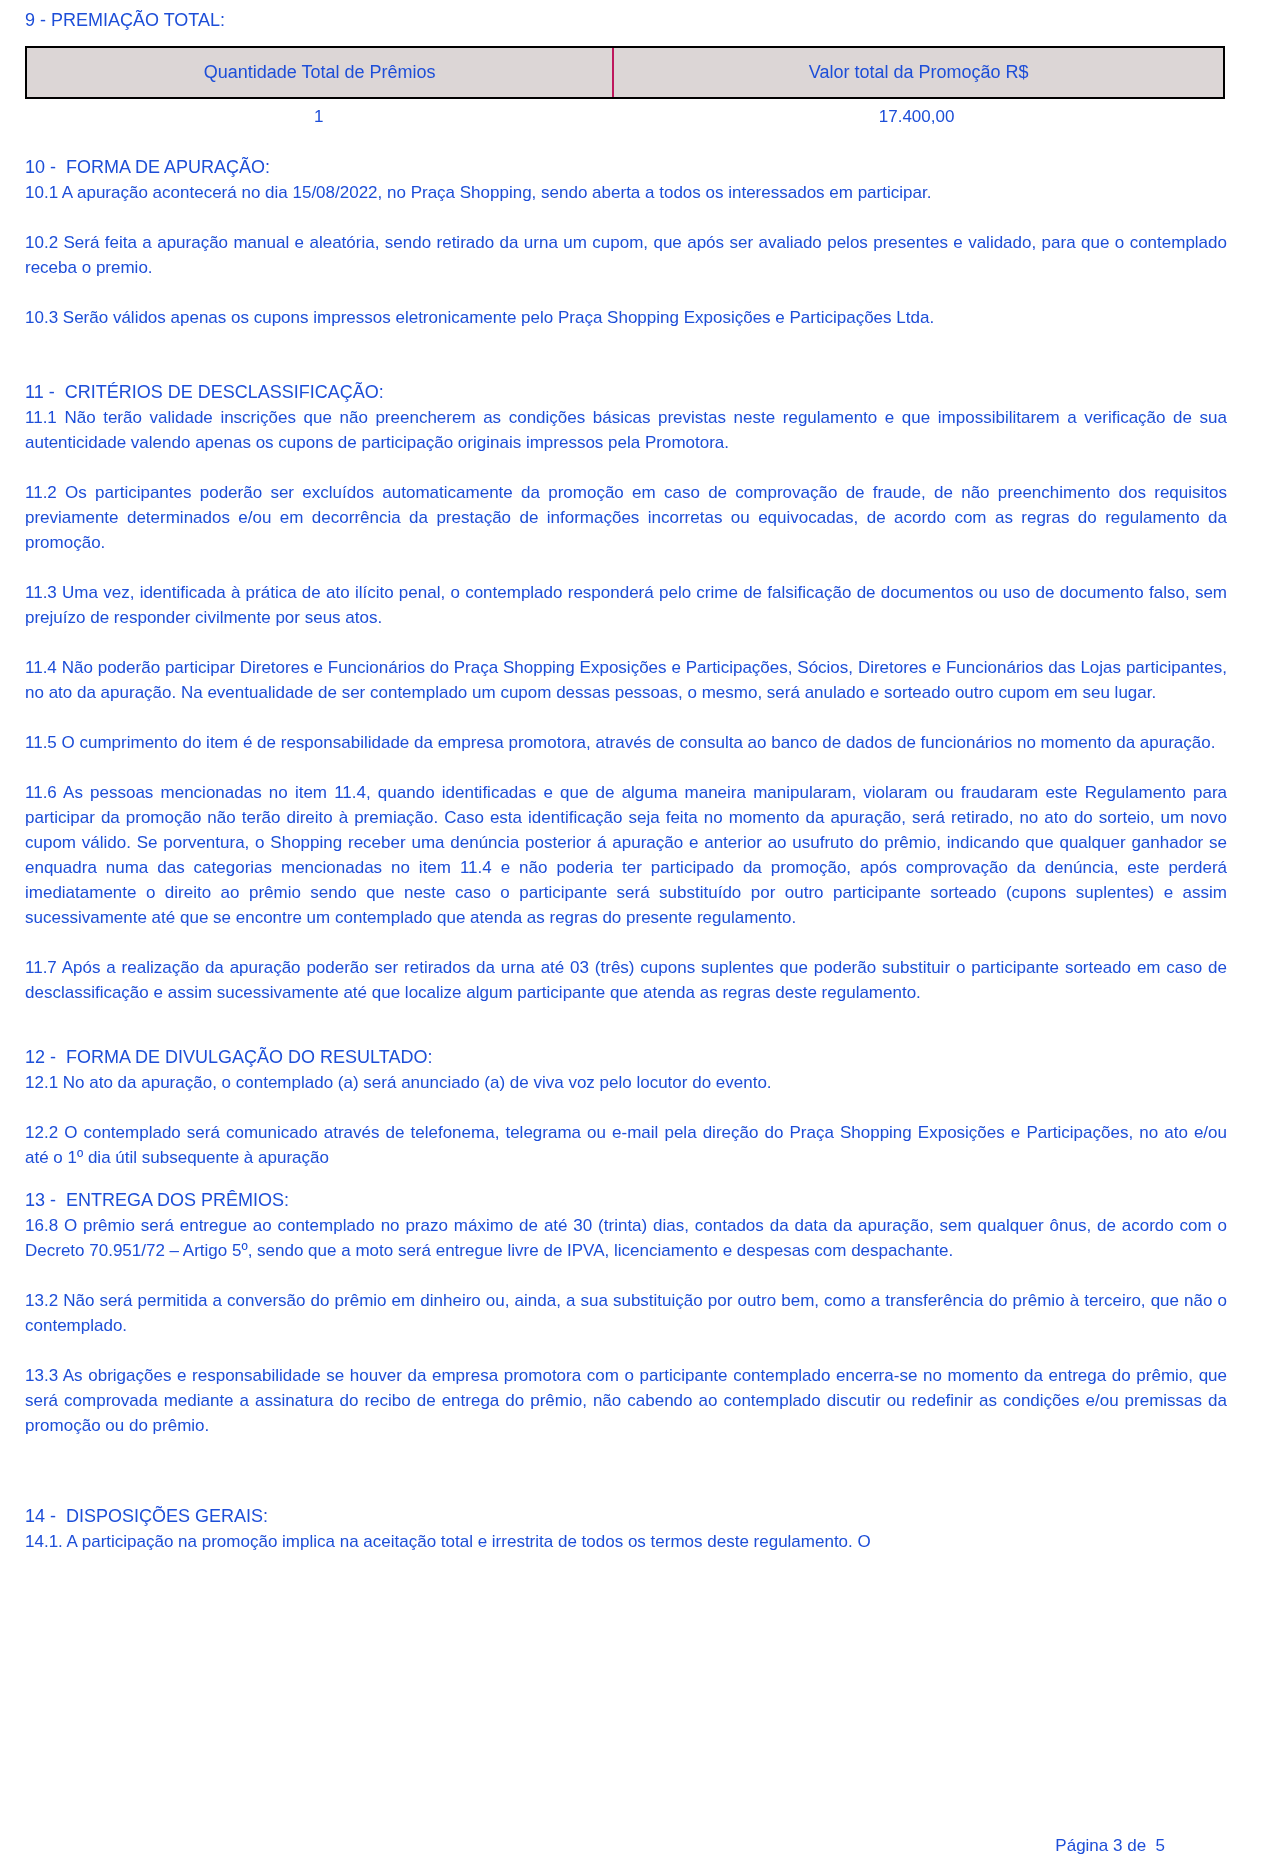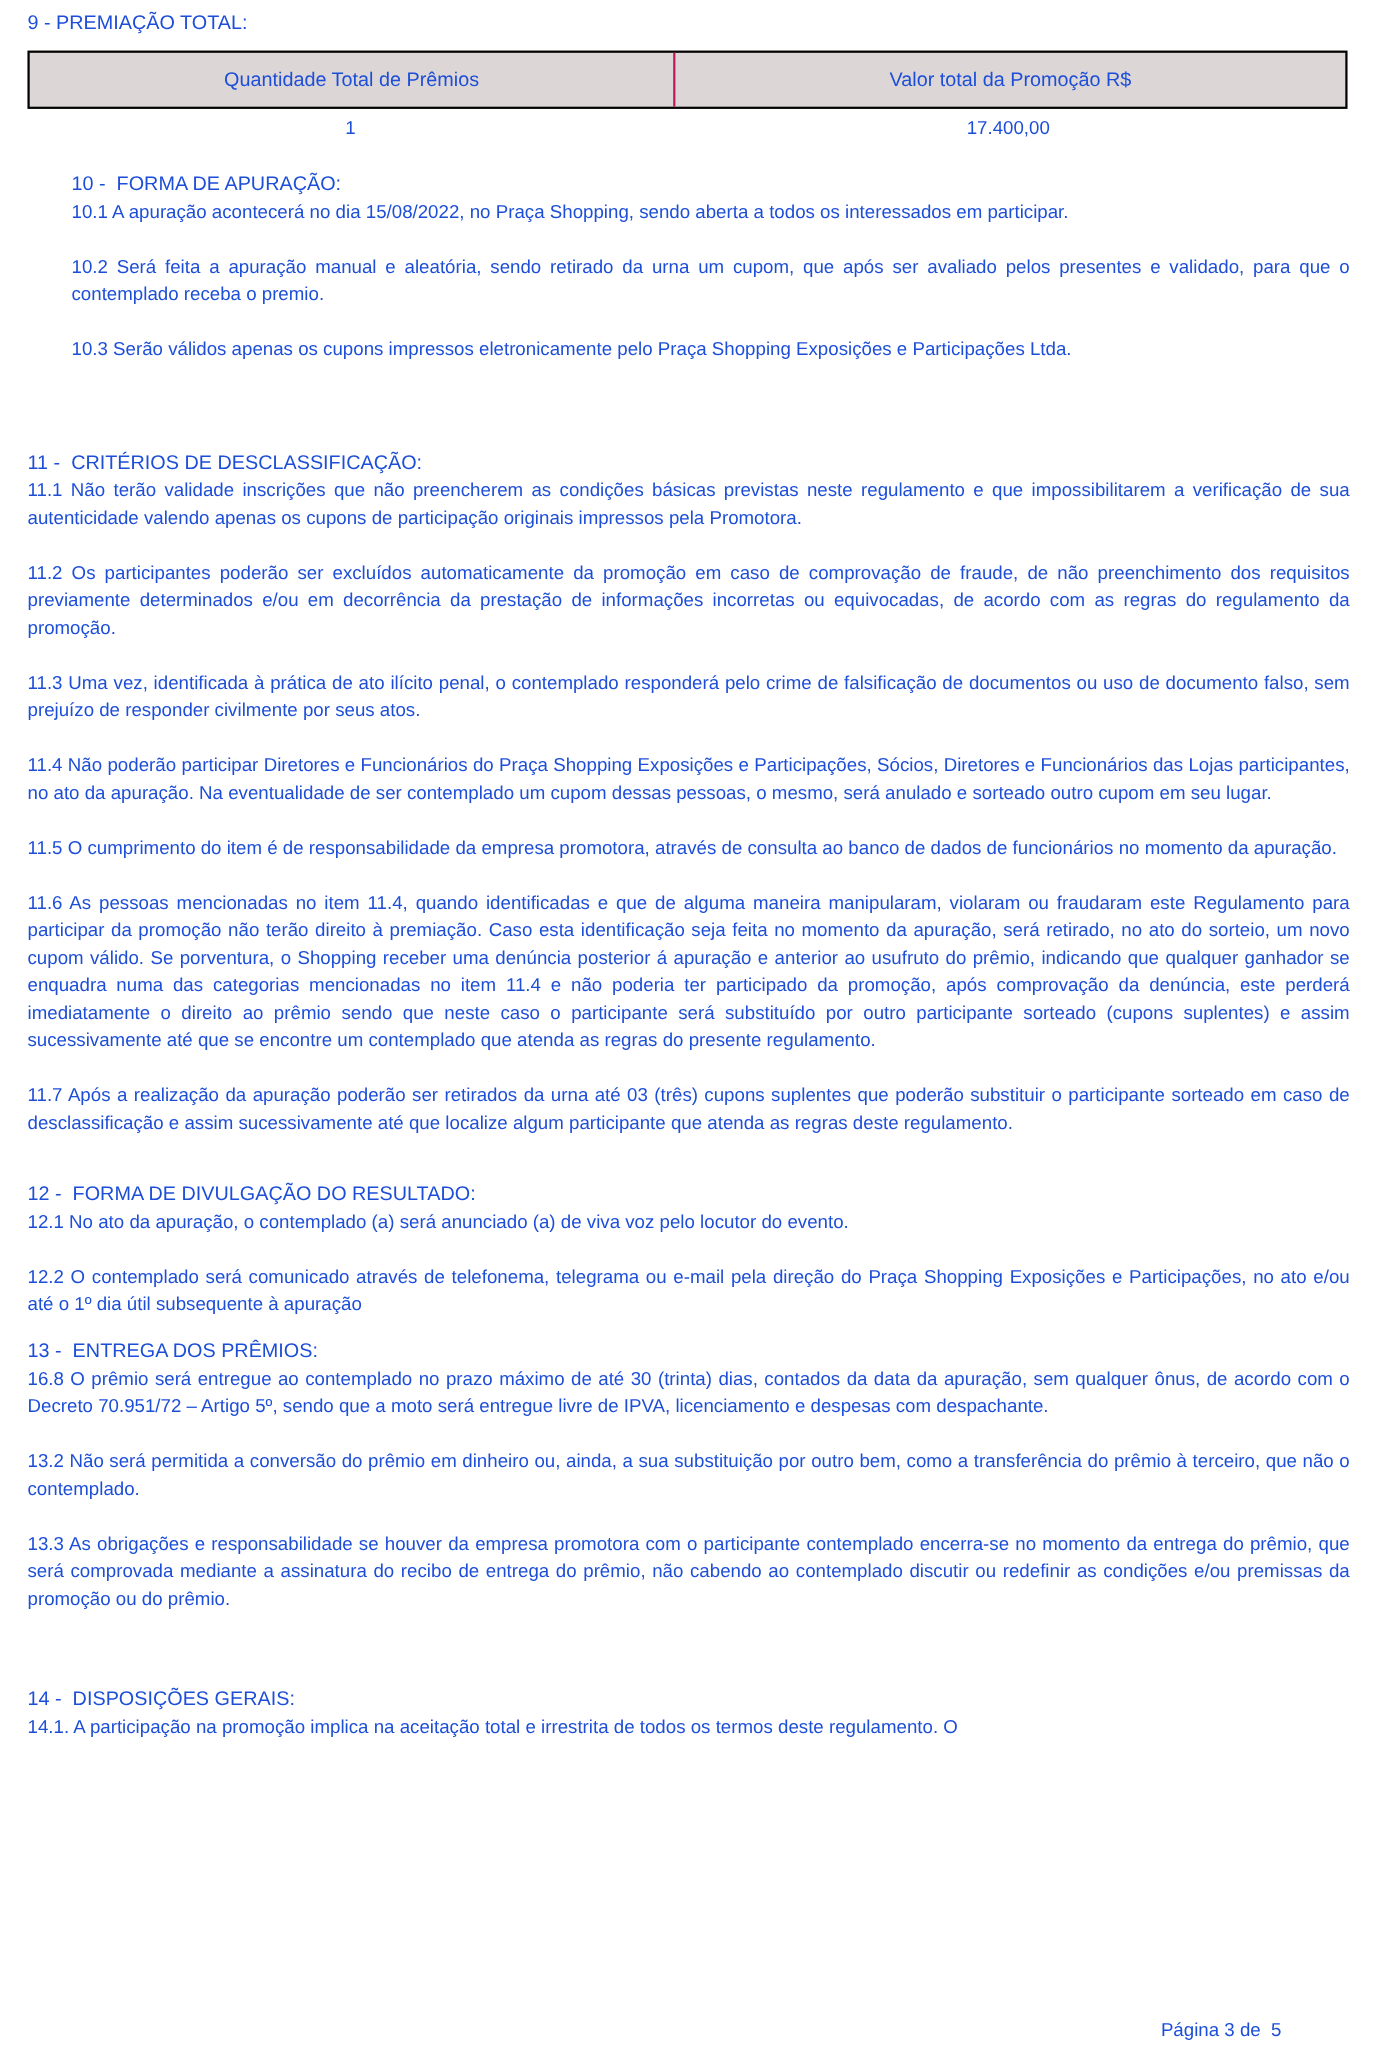--- a/index.html
+++ b/index.html
@@ -28,22 +28,22 @@
     white-space: pre-wrap;
     text-align: left;
   }
   p.para {
     margin: 25px 0 0 0;
     text-align: justify;
   }
   p.para.first {
     margin-top: 0;
   }
-  .section-10 { margin-top: 26px; margin-left: 40px; }
-  .section-11 { margin-top: 78px; }
+  .section-10 { margin-top: 26px; }
+  .section-11 { margin-top: 50px; }
   .section-12 { margin-top: 40px; }
   .section-13 { margin-top: 18px; }
   .section-14 { margin-top: 66px; }
 
   .prize-table {
     display: flex;
     margin-top: 13px;
     width: 1196px;
     border: 2px solid #000000;
     background: #dcd6d6;

